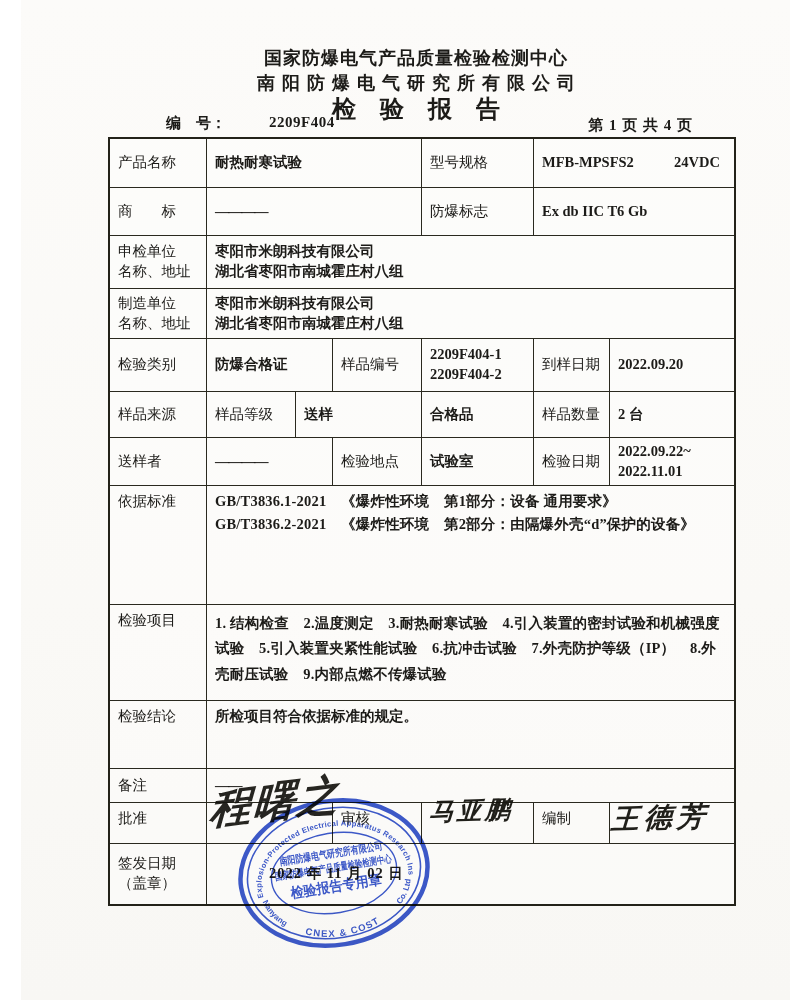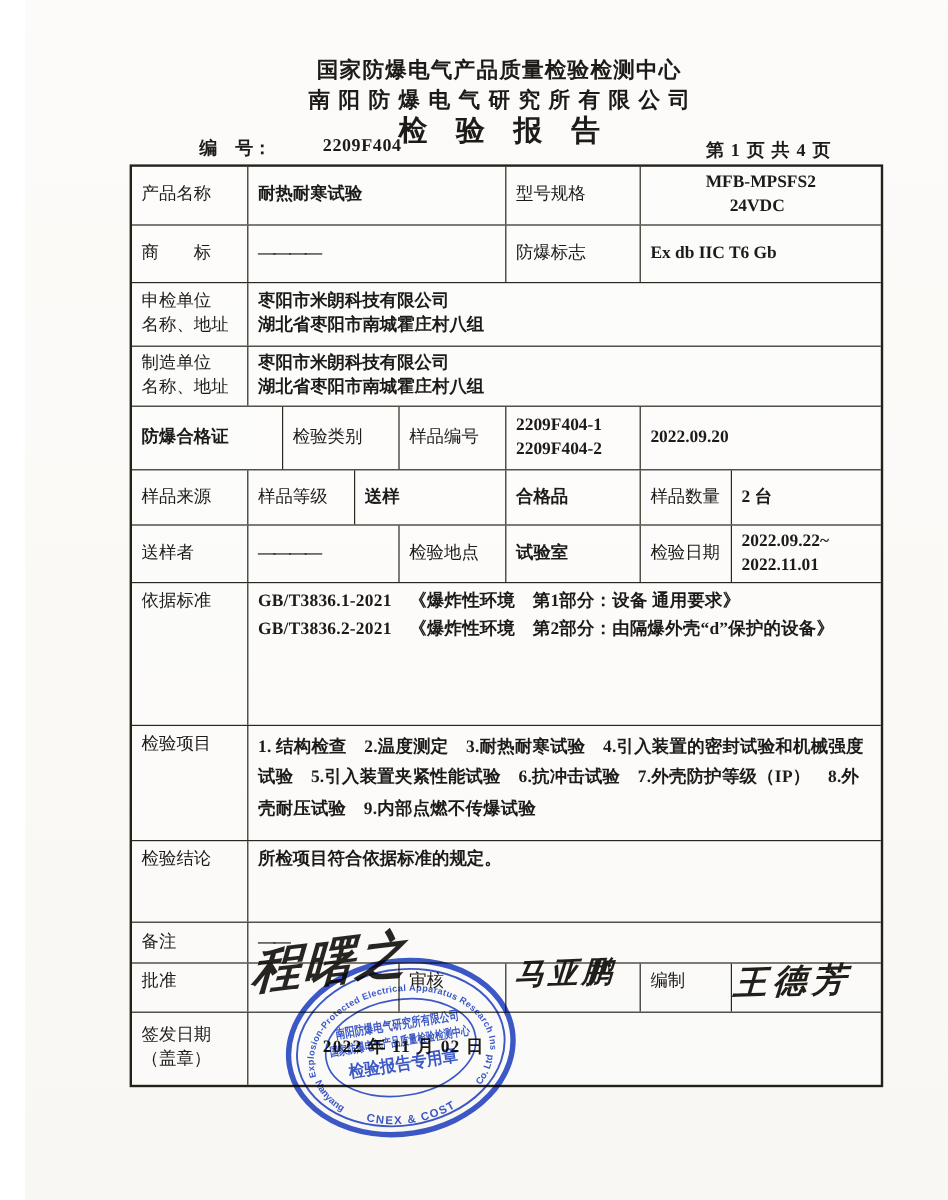--- a/index.html
+++ b/index.html
@@ -39,21 +39,21 @@
   .c2 { width:126px; flex:0 0 126px; }
   .c3 { width:89px; flex:0 0 89px; }
   .c4 { width:112px; flex:0 0 112px; }
   .c5 { width:76px; flex:0 0 76px; }
   .c6 { width:124px; flex:1 1 auto; }
   .c23 { width:215px; flex:0 0 215px; }
   .c56 { flex:1 1 auto; }
   .c26 { flex:1 1 auto; }
   .top-align { justify-content:flex-start; padding-top:6px; }
   .dash { letter-spacing:-1.5px; font-weight:700; }
-  .model-cell { flex-direction:column; justify-content:center; align-items:center; }
+  .model-cell { flex-direction:row; justify-content:space-between; align-items:center; }
   .model-cell span:last-child { margin-right:6px; }
   .items-text { line-height:1.75; letter-spacing:.2px; }
   .std-line { display:block; margin-bottom:3px; letter-spacing:.2px; }
   
   .sig { position:absolute; font-family:"DejaVu Serif","Liberation Serif",serif;
     font-style:italic; color:#15140f; white-space:nowrap; pointer-events:none; }
   .sig-approver { left:188px; top:774px; font-size:42px; font-weight:700;
     transform:rotate(-7deg) skewX(-10deg); opacity:.92; letter-spacing:2px; }
   .sig-reviewer { left:408px; top:794px; font-size:25px; font-weight:700;
     transform:rotate(-2deg) skewX(-6deg); opacity:.95; letter-spacing:3px; }
@@ -113,27 +113,28 @@
         <span>制造单位</span>
         <span>名称、地址</span>
       </div>
       <div class="cell c26">
         <span>枣阳市米朗科技有限公司</span>
         <span>湖北省枣阳市南城霍庄村八组</span>
       </div>
     </div>
 
     <div class="trow" style="height:52px">
+      <div class="cell c1 lbl">检验类别</div>
       <div class="cell c2">防爆合格证</div>
-      <div class="cell c1 lbl">检验类别</div>
       <div class="cell c3 lbl">样品编号</div>
       <div class="cell c4">
         <span>2209F404-1</span>
         <span>2209F404-2</span>
       </div>
+      <div class="cell c5 lbl">到样日期</div>
       <div class="cell c6">2022.09.20</div>
     </div>
 
     <div class="trow" style="height:45px">
       <div class="cell c1 lbl">样品来源</div>
       <div class="cell c3 lbl">样品等级</div>
       <div class="cell c2">送样</div>
       <div class="cell c4">合格品</div>
       <div class="cell c5 lbl">样品数量</div>
       <div class="cell c6">2 台</div>

